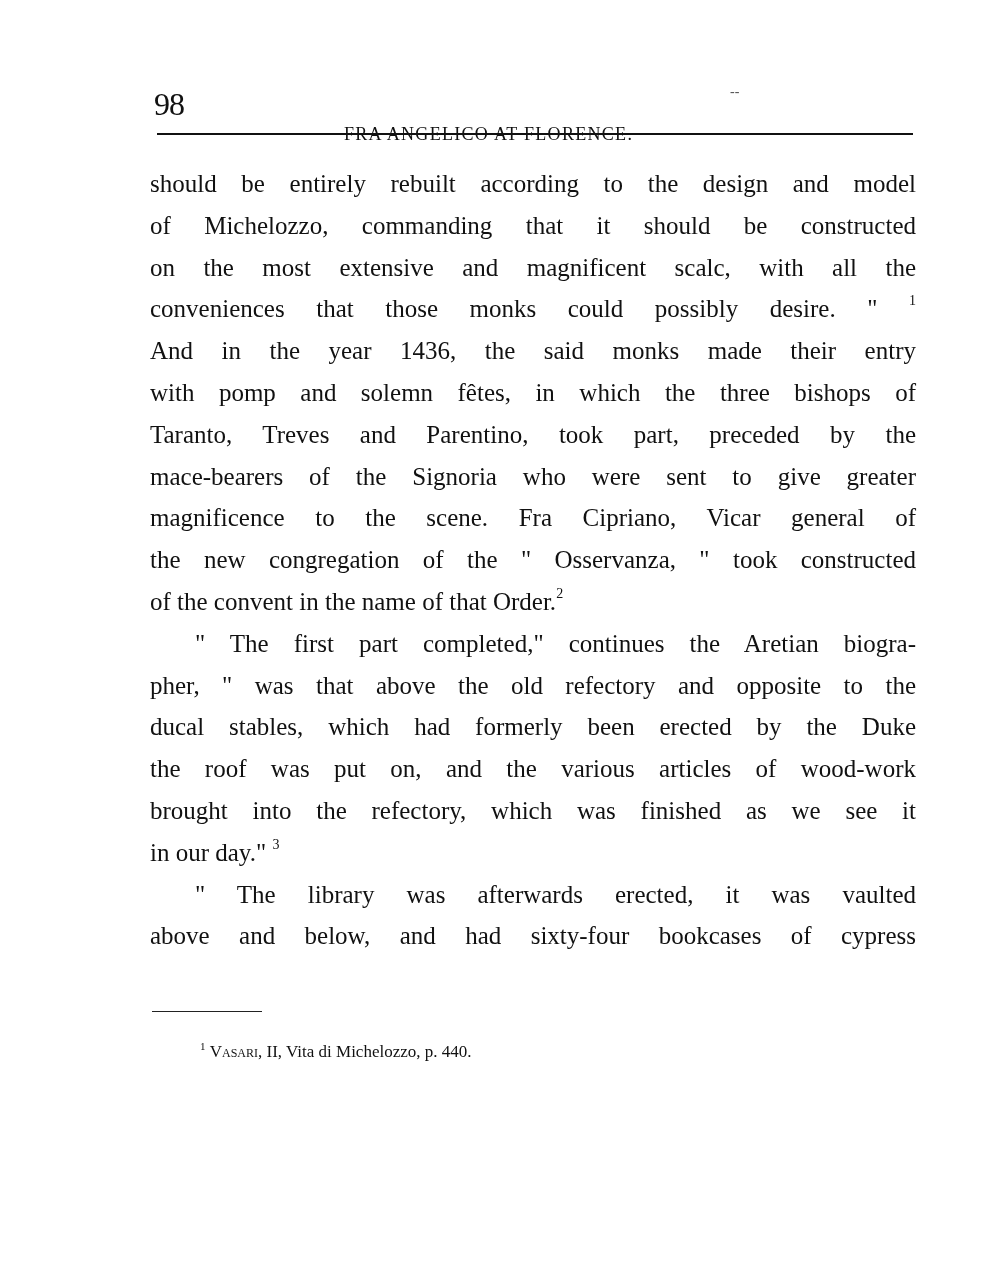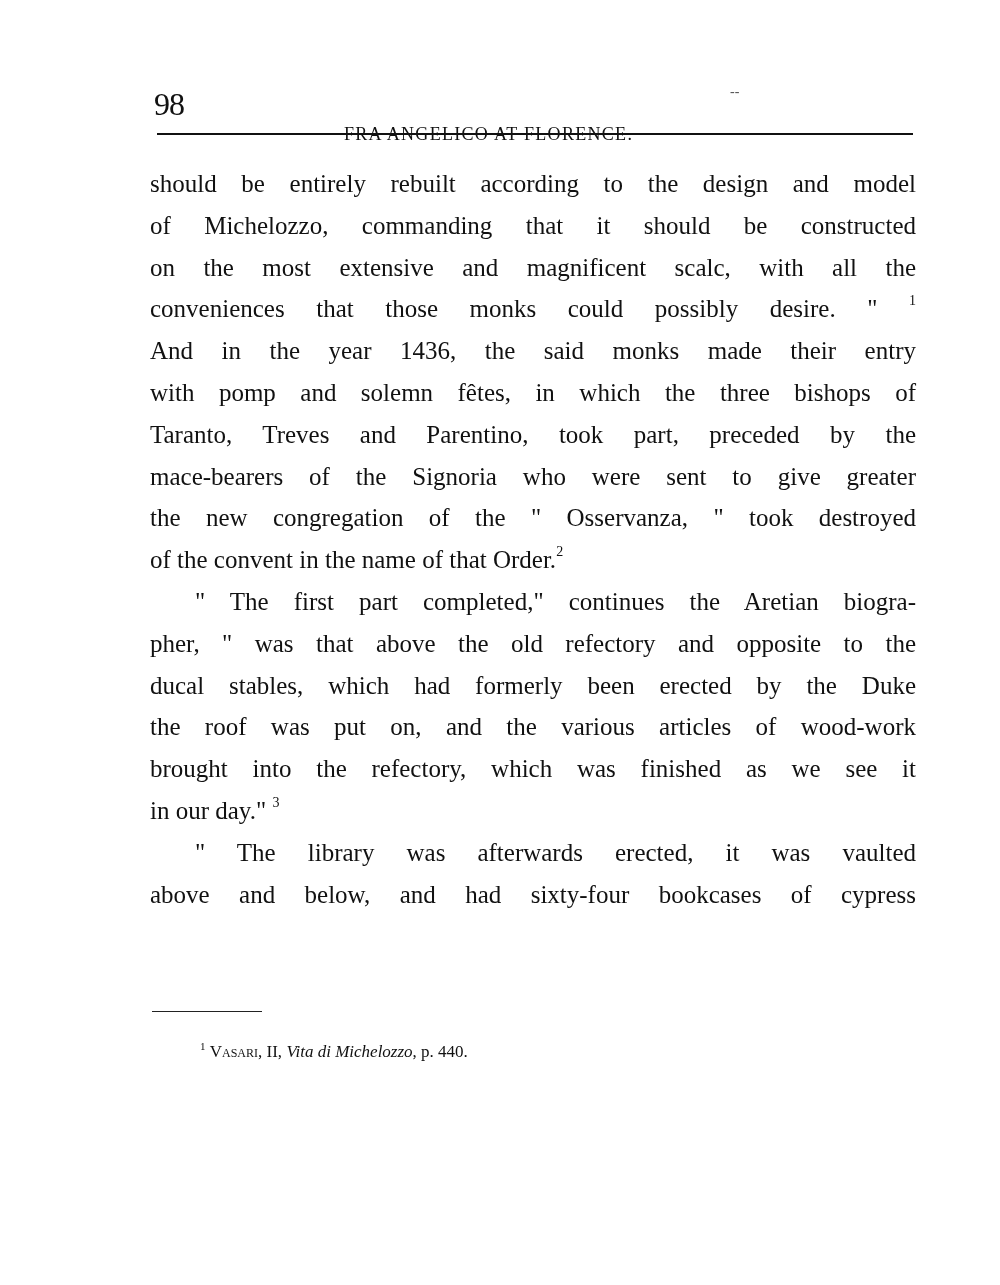--- a/index.html
+++ b/index.html
@@ -106,21 +106,20 @@
     }
     .fn sup {
       font-size: 11px;
       vertical-align: 7px;
     }
     .sc {
       font-variant: small-caps;
       text-align: right;
     }
     .it {
-      font-style: italic;
     }
   </style>
 </head>
 <body>
 
 <div class="header">
   <span class="page-number">98</span>
   <span class="running-title">FRA ANGELICO AT FLORENCE.</span>
   <span class="running-mark">--</span>
 </div>
@@ -128,21 +127,22 @@
 
 <div class="body-text">
   <span class="line">should be entirely rebuilt according to the design and model</span>
   <span class="line">of Michelozzo, commanding that it should be constructed</span>
   <span class="line">on the most extensive and magnificent scalc, with all the</span>
   <span class="line"><span>conveniences that those monks could possibly desire. "</span> <sup>1</sup></span>
   <span class="line">And in the year 1436, the said monks made their entry</span>
   <span class="line">with pomp and solemn fêtes, in which the three bishops of</span>
   <span class="line">Taranto, Treves and Parentino, took part, preceded by the</span>
   <span class="line">mace-bearers of the Signoria who were sent to give greater</span>
-  <span class="line">the new congregation of the " Osservanza, " took destroyed</span>
+  <span class="line">magnificence to the scene.  Fra Cipriano, Vicar general of</span>
+  <span class="line">the new congregation of the " Osservanza, " took constructed</span>
   <span class="line last"><span>of the convent in the name of that Order.</span><sup>2</sup></span>
   <span class="line indent">" The first part completed," continues the Aretian biogra-</span>
   <span class="line">pher, " was that above the old refectory and opposite to the</span>
   <span class="line">ducal stables, which had formerly been erected by the Duke</span>
   <span class="line">the roof was put on, and the various articles of wood-work</span>
   <span class="line">brought into the refectory, which was finished as we see it</span>
   <span class="line last"><span>in our day."</span> <sup>3</sup></span>
   <span class="line indent">" The library was afterwards erected, it was vaulted</span>
   <span class="line">above and below, and had sixty-four bookcases of cypress</span>
 </div>

